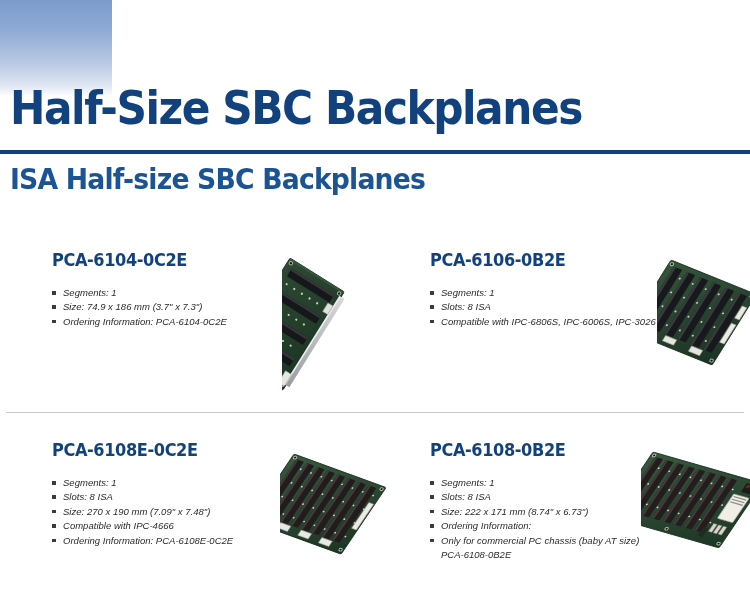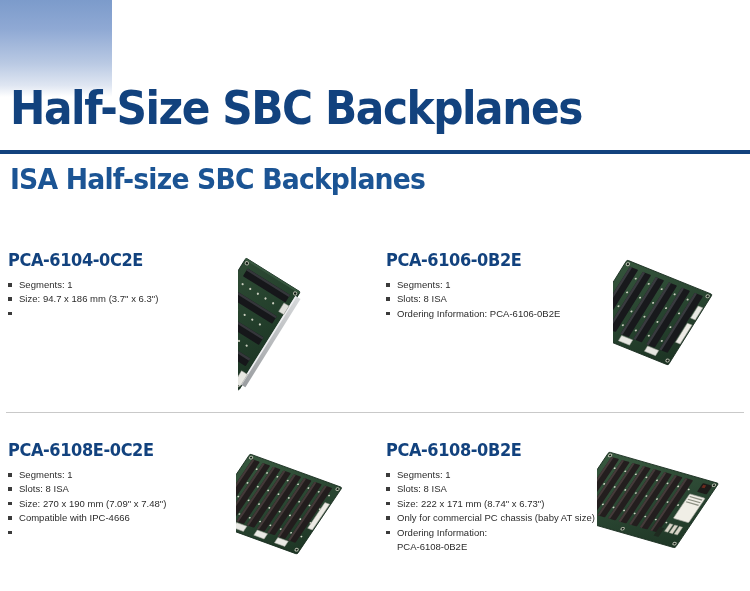--- a/index.html
+++ b/index.html
@@ -88,20 +88,21 @@
     top: 172px;
     width: 738px;
     height: 1px;
     background: #c9c9c9;
   }
   .cell {
     position: absolute;
     top: 0;
     width: 375px;
     height: 172px;
+    margin-left: 44px;
   }
   .cell.left  { left: 0px; }
   .cell.right { left: 375px; }
 
   .prod-title {
     position: absolute;
     top: 10px;
     font-family: "DejaVu Sans", sans-serif;
     font-size: 17px;
     font-weight: bold;
@@ -109,24 +110,25 @@
     color: #12427e;
     white-space: nowrap;
     transform: scaleX(0.95);
     transform-origin: left center;
   }
   .cell.left  .prod-title { left: 8px; }
   .cell.right .prod-title { left: 11px; }
 
   .spec-list {
     position: absolute;
-    top: 38px;
+    top: 46px;
     margin: 0;
     padding: 0;
     list-style: none;
+    font-style: italic;
   }
   .cell.left  .spec-list { left: 8px;  width: 230px; }
   .cell.right .spec-list { left: 11px; width: 250px; }
 
   .spec-item {
     position: relative;
     padding-left: 11px;
     font-size: 9.5px;
     line-height: 14.4px;
     color: #2b2b2b;
@@ -173,24 +175,25 @@
 
     <div class="cell left">
       <div class="prod-title">PCA-6104-0C2E</div>
       <ul class="spec-list">
         <li class="spec-item">
           <span class="bullet"></span>
           <span>Segments: 1</span>
         </li>
         <li class="spec-item">
           <span class="bullet"></span>
-          <span>Size: 94.7 x 186 mm (3.7" x 6.3")</span>
-        </li>
-        <li class="spec-item">
-          <span class="bullet"></span>
+          <span>Size: 74.9 x 186 mm (3.7" x 7.3")</span>
+        </li>
+        <li class="spec-item">
+          <span class="bullet"></span>
+          <span>Ordering Information: PCA-6104-0C2E</span>
         </li>
       </ul>
 
       <div class="board" style="left:238px; top:12px;">
         <svg width="135" height="150" viewBox="0 0 135 150" xmlns="http://www.w3.org/2000/svg">
           <defs>
             <linearGradient id="pcb1" x1="0" y1="0" x2="1" y2="1">
               <stop offset="0" stop-color="#2e4a34"></stop>
               <stop offset="0.5" stop-color="#24402c"></stop>
               <stop offset="1" stop-color="#1b3323"></stop>
@@ -264,24 +267,21 @@
         <li class="spec-item">
           <span class="bullet"></span>
           <span>Segments: 1</span>
         </li>
         <li class="spec-item">
           <span class="bullet"></span>
           <span>Slots: 8 ISA</span>
         </li>
         <li class="spec-item">
           <span class="bullet"></span>
-        </li>
-        <li class="spec-item">
-          <span class="bullet"></span>
-          <span>Ordering Information: PCA-6106-0B2E</span>
+          <span>Compatible with IPC-6806S, IPC-6006S, IPC-3026</span>
         </li>
       </ul>
 
       <div class="board" style="left:238px; top:10px;">
         <svg width="135" height="150" viewBox="0 0 135 150" xmlns="http://www.w3.org/2000/svg">
           <defs>
             <linearGradient id="pcb2" x1="0" y1="0" x2="1" y2="1">
               <stop offset="0" stop-color="#35553c"></stop>
               <stop offset="0.55" stop-color="#27432f"></stop>
               <stop offset="1" stop-color="#1c3323"></stop>
@@ -365,20 +365,21 @@
         <li class="spec-item">
           <span class="bullet"></span>
           <span>Size: 270 x 190 mm (7.09" x 7.48")</span>
         </li>
         <li class="spec-item">
           <span class="bullet"></span>
           <span>Compatible with IPC-4666</span>
         </li>
         <li class="spec-item">
           <span class="bullet"></span>
+          <span>Ordering Information: PCA-6108E-0C2E</span>
         </li>
       </ul>
 
       <div class="board" style="left:236px; top:18px;">
         <svg width="138" height="130" viewBox="0 0 138 130" xmlns="http://www.w3.org/2000/svg">
           <defs>
             <linearGradient id="pcb3" x1="0" y1="0" x2="1" y2="1">
               <stop offset="0" stop-color="#37583e"></stop>
               <stop offset="0.55" stop-color="#294531"></stop>
               <stop offset="1" stop-color="#1d3524"></stop>
@@ -469,25 +470,25 @@
         <li class="spec-item">
           <span class="bullet"></span>
           <span>Slots: 8 ISA</span>
         </li>
         <li class="spec-item">
           <span class="bullet"></span>
           <span>Size: 222 x 171 mm (8.74" x 6.73")</span>
         </li>
         <li class="spec-item">
           <span class="bullet"></span>
+          <span>Ordering Information:</span>
+        </li>
+        <li class="spec-item">
+          <span class="bullet"></span>
           <span>Only for commercial PC chassis (baby AT size)</span>
-        </li>
-        <li class="spec-item">
-          <span class="bullet"></span>
-          <span>Ordering Information:</span>
         </li>
         <li class="spec-cont">PCA-6108-0B2E</li>
       </ul>
 
       <div class="board" style="left:222px; top:14px;">
         <svg width="150" height="132" viewBox="0 0 150 132" xmlns="http://www.w3.org/2000/svg">
           <defs>
             <linearGradient id="pcb4" x1="0" y1="0" x2="1" y2="1">
               <stop offset="0" stop-color="#38593f"></stop>
               <stop offset="0.55" stop-color="#2a4632"></stop>

